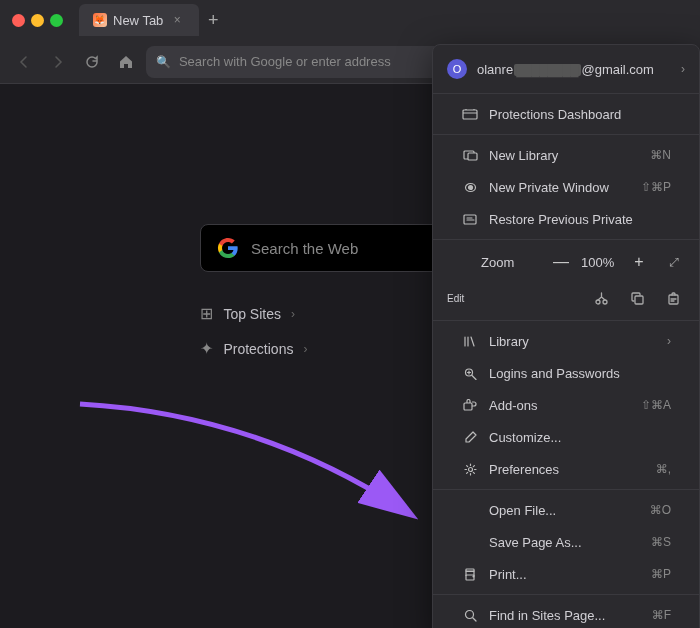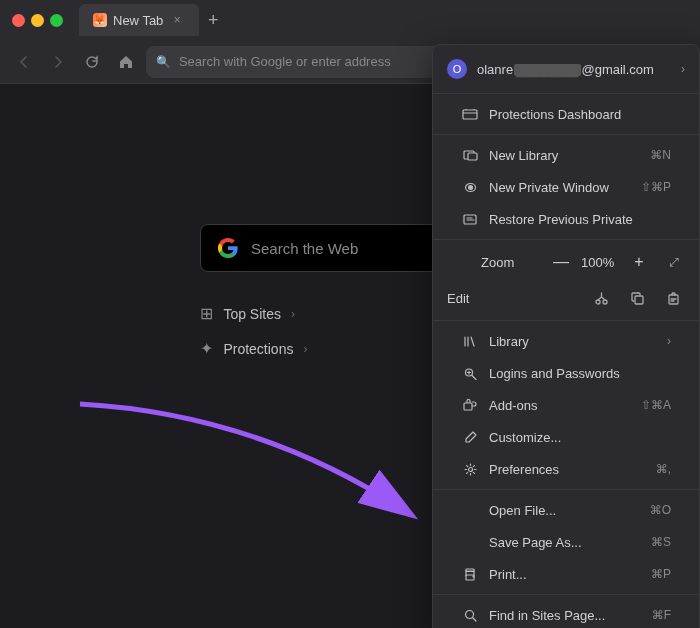--- a/index.html
+++ b/index.html
@@ -342,21 +342,21 @@
       margin-left: 4px;
     }
 
     
     .edit-row {
       display: flex;
       align-items: center;
       padding: 6px 14px;
       gap: 0;
     }
-    .edit-label { flex: 1; color: #d0cfd4; font-size: 13px; }
+    .edit-label { flex: 1; color: #d0cfd4; font-size: 10px; }
     .edit-icons {
       display: flex;
       gap: 12px;
       align-items: center;
     }
     .edit-icon-btn {
       width: 24px;
       height: 24px;
       display: flex;
       align-items: center;

